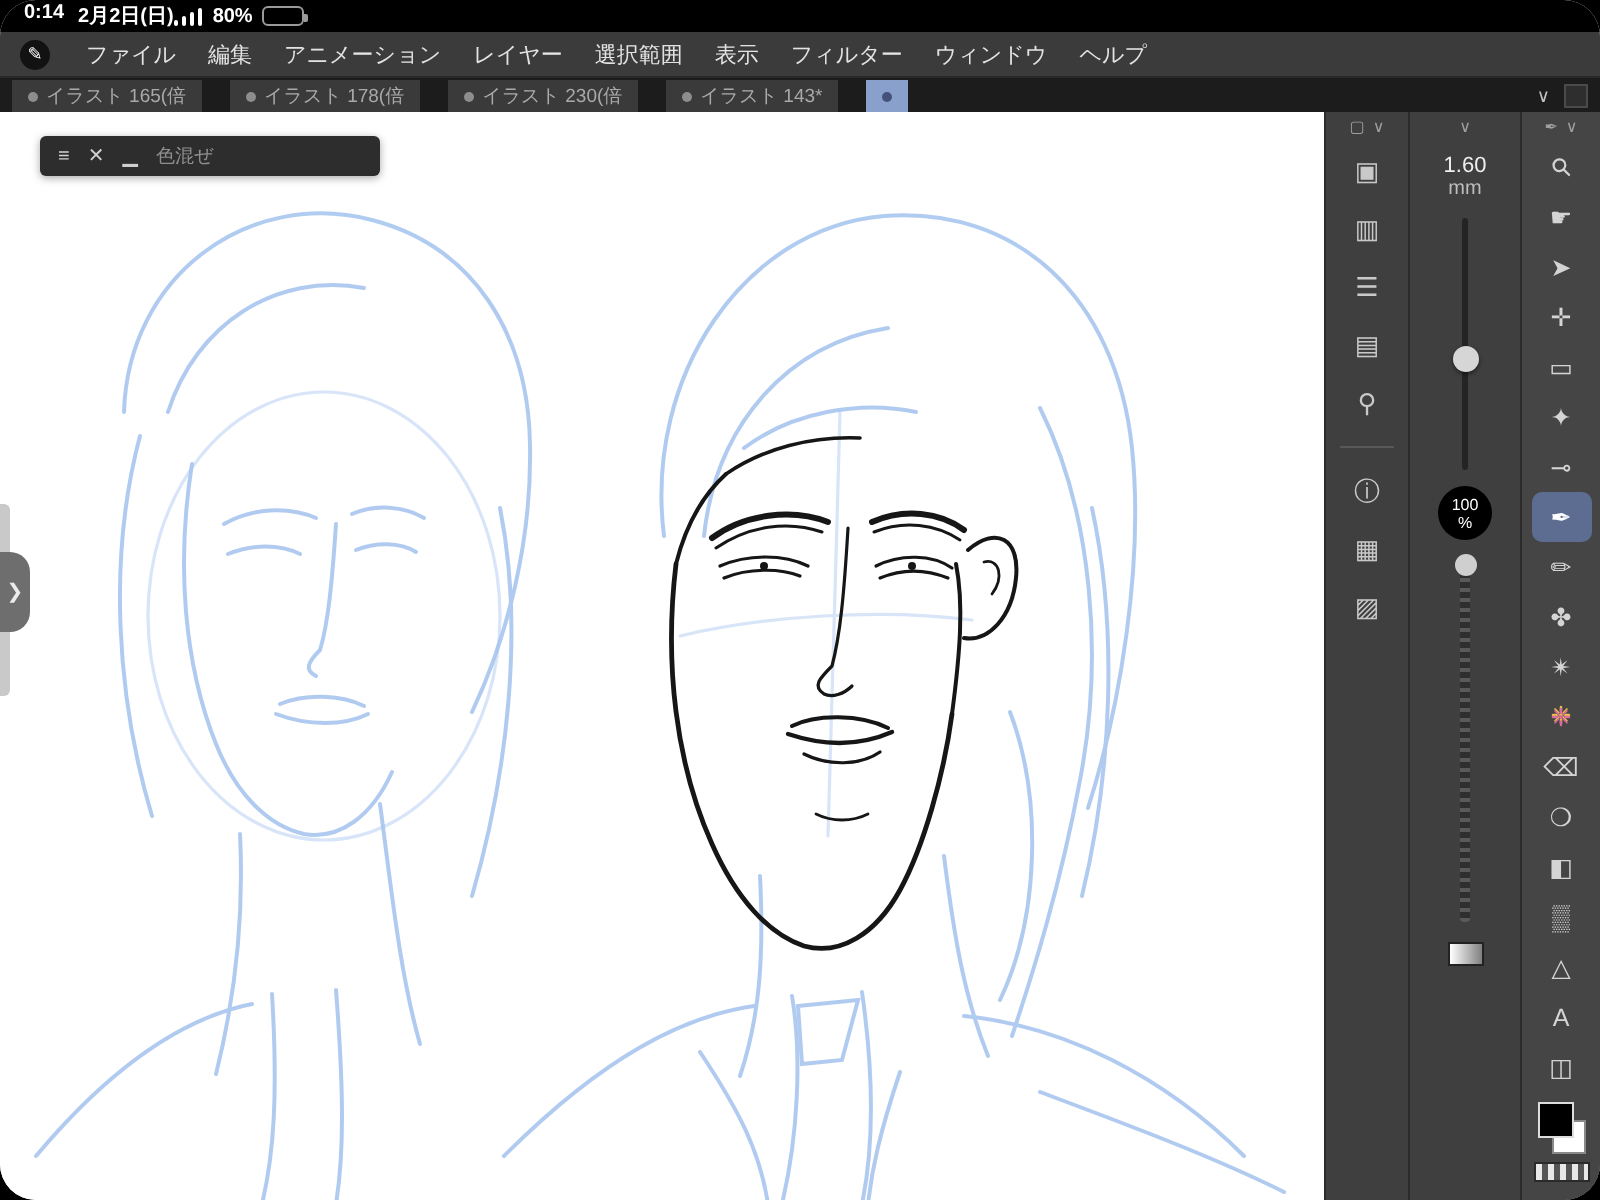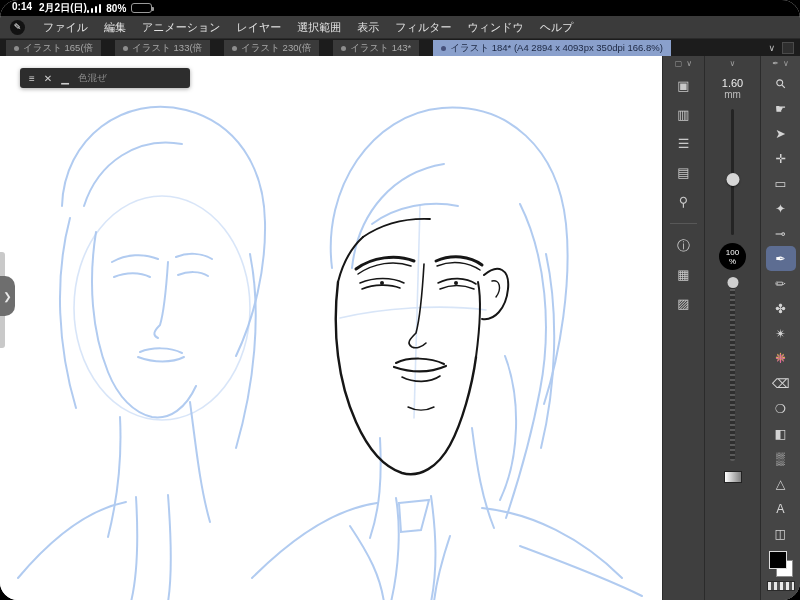--- a/index.html
+++ b/index.html
@@ -109,33 +109,32 @@
     <span class="menu-item">ヘルプ</span>
   </div>
 
   <div class="tabbar">
     <span class="tab">
         <span class="dot"></span>
         <span>イラスト 165(倍</span>
       </span>
     <span class="tab">
         <span class="dot"></span>
-        <span>イラスト 133(倍</span>
+        <span>イラスト 178(倍</span>
       </span>
     <span class="tab">
         <span class="dot"></span>
         <span>イラスト 230(倍</span>
       </span>
     <span class="tab">
         <span class="dot"></span>
         <span>イラスト 143*</span>
       </span>
     <span class="tab active">
         <span class="dot"></span>
-        <span>イラスト 184* (A4 2894 x 4093px 350dpi 166.8%)</span>
       </span>
     <span class="tab-end">
       <span>∨</span>
       <span class="sq"></span>
     </span>
   </div>
 
   <div class="main">
 
     <div class="canvas">

